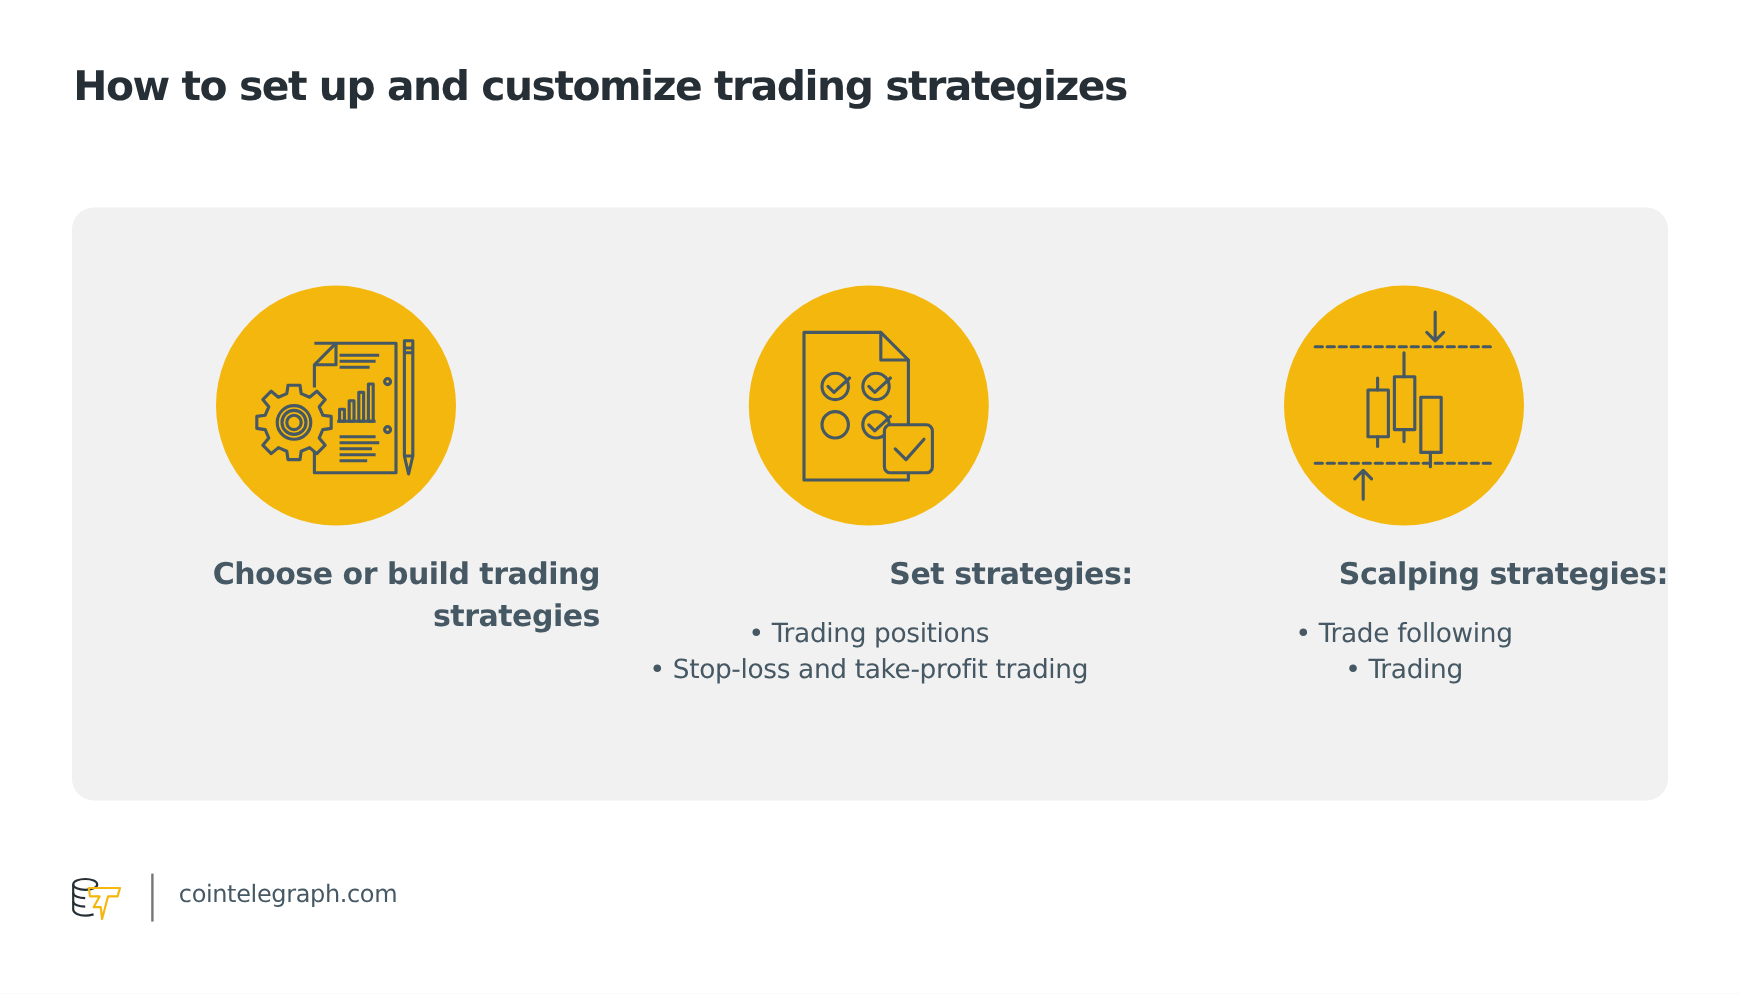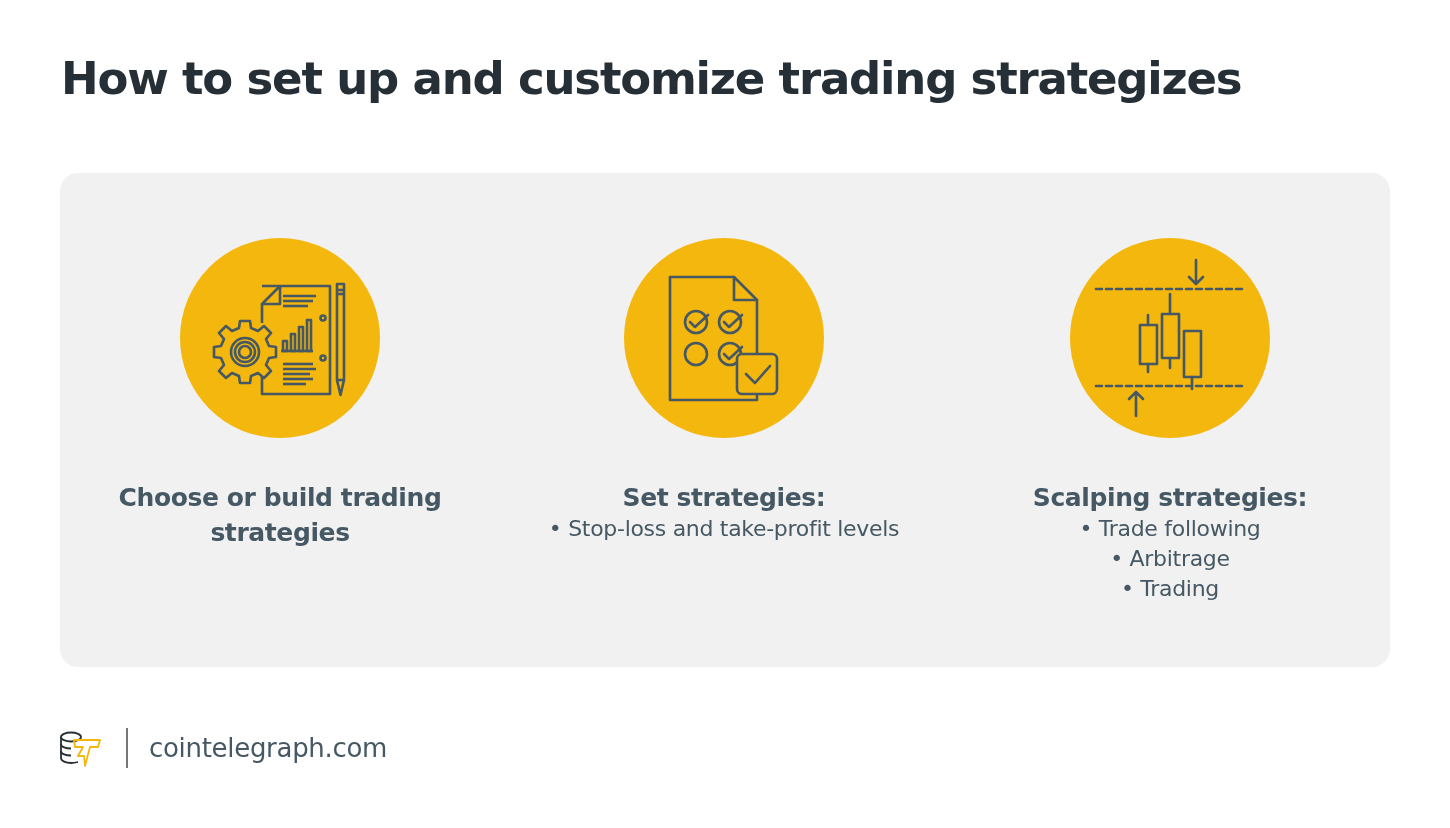--- a/index.html
+++ b/index.html
@@ -3,50 +3,51 @@
 <meta charset="utf-8">
 <style>
   html, body { margin: 0; padding: 0; }
   body {
     width: 1450px; height: 828px; background: #ffffff;
     position: relative; overflow: hidden;
     font-family: "DejaVu Sans", "Liberation Sans", sans-serif;
   }
   .title {
     position: absolute; left: 61px; top: 52px;
-    font-size: 45px; font-weight: bold; color: #262f36;
+    font-size: 34px; font-weight: bold; color: #262f36;
     letter-spacing: -1.2px; white-space: nowrap;
     font-family: "DejaVu Sans", sans-serif;
   }
   .panel {
     position: absolute; left: 60px; top: 173px; width: 1330px; height: 494px;
     background: #f1f1f1; border-radius: 18px;
   }
   .col {
     position: absolute; top: 0; width: 440px; text-align: center;
   }
   .circle {
     position: absolute; top: 65px; left: 120px; width: 200px; height: 200px;
     border-radius: 50%; background: #f4b70d;
   }
   .circle svg { position: absolute; left: 0; top: 0; width: 200px; height: 200px; }
   .heading {
-    position: absolute; top: 307px; left: 0; width: 440px;
+    position: absolute; top: 288px; left: 0; width: 440px;
     font-size: 25px; font-weight: bold; color: #455863; line-height: 35px;
     letter-spacing: -0.4px;
+    text-align: right;
   }
   .bullets {
     position: absolute; top: 341px; left: 0; width: 440px;
     font-size: 22px; color: #455863; line-height: 30px; letter-spacing: -0.3px;
   }
   .bullets div { white-space: nowrap; }
   .footer-logo { position: absolute; left: 58px; top: 728px; width: 46px; height: 40px; }
   .footer-div { position: absolute; left: 126px; top: 728px; width: 2px; height: 40px; background: #777; }
   .footer-text {
-    position: absolute; left: 149px; top: 733px; font-size: 26px; color: #455863;
+    position: absolute; left: 149px; top: 733px; font-size: 20px; color: #455863;
     font-family: "DejaVu Sans", sans-serif; letter-spacing: -0.3px;
   }
 </style>
 </head>
 <body>
 
 <div class="title">How to set up and customize trading strategizes</div>
 
 <div class="panel">
 
@@ -97,21 +98,22 @@
         <path d="M100 84 L105 89 L118 77"></path>
         <circle cx="72" cy="116" r="11"></circle>
         <circle cx="106" cy="116" r="11"></circle>
         <path d="M100 116 L105 121 L118 109"></path>
         <rect x="113" y="116" width="40" height="40" rx="5" fill="#f4b70d"></rect>
         <path d="M122 136 L131 145 L146 128"></path>
       </svg>
     </div>
     <div class="heading">Set strategies:</div>
     <div class="bullets">
-      <div>• Stop-loss and take-profit levels</div>
+      <div>• Trading positions</div>
+      <div>• Stop-loss and take-profit trading</div>
     </div>
   </div>
 
   <div class="col" style="left:890px;">
     <div class="circle">
       <svg viewBox="0 0 200 200" fill="none" stroke="#455863" stroke-width="2.6" stroke-linecap="round" stroke-linejoin="round">
         <line x1="26" y1="51" x2="176" y2="51" stroke-dasharray="6 4"></line>
         <line x1="26" y1="148" x2="176" y2="148" stroke-dasharray="6 4"></line>
         <path d="M126 22 L126 46 M119 39 L126 46 L133 39"></path>
         <path d="M66 178 L66 154 M59 161 L66 154 L73 161"></path>
@@ -121,21 +123,20 @@
         <line x1="100" y1="56" x2="100" y2="76"></line>
         <rect x="92" y="76" width="17" height="44"></rect>
         <line x1="100" y1="120" x2="100" y2="130"></line>
         <rect x="114" y="93" width="17" height="46"></rect>
         <line x1="122" y1="139" x2="122" y2="151"></line>
       </svg>
     </div>
     <div class="heading">Scalping strategies:</div>
     <div class="bullets">
       <div>• Trade following</div>
-      <div>• Arbitrage</div>
       <div>• Trading</div>
     </div>
   </div>
 </div>
 
 <svg class="footer-logo" viewBox="0 0 46 40" fill="none" stroke-width="1.8" stroke-linejoin="round">
   <g stroke="#262f36">
     <ellipse cx="13" cy="9" rx="10" ry="4.5"></ellipse>
     <path d="M3 9 L3 30 C3 33 8 35 13 35 C16 35 18 34.5 20 34"></path>
     <path d="M3 16 C3 19 8 20.5 13 20.5"></path>

